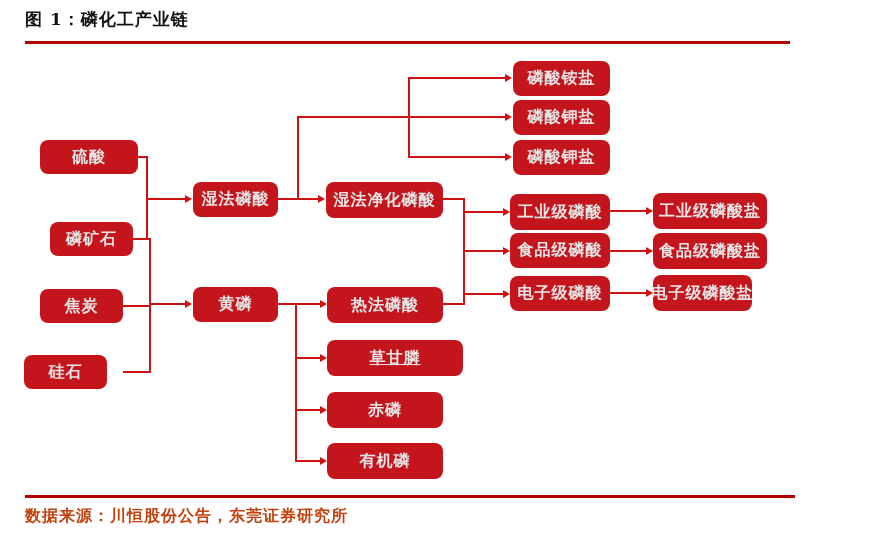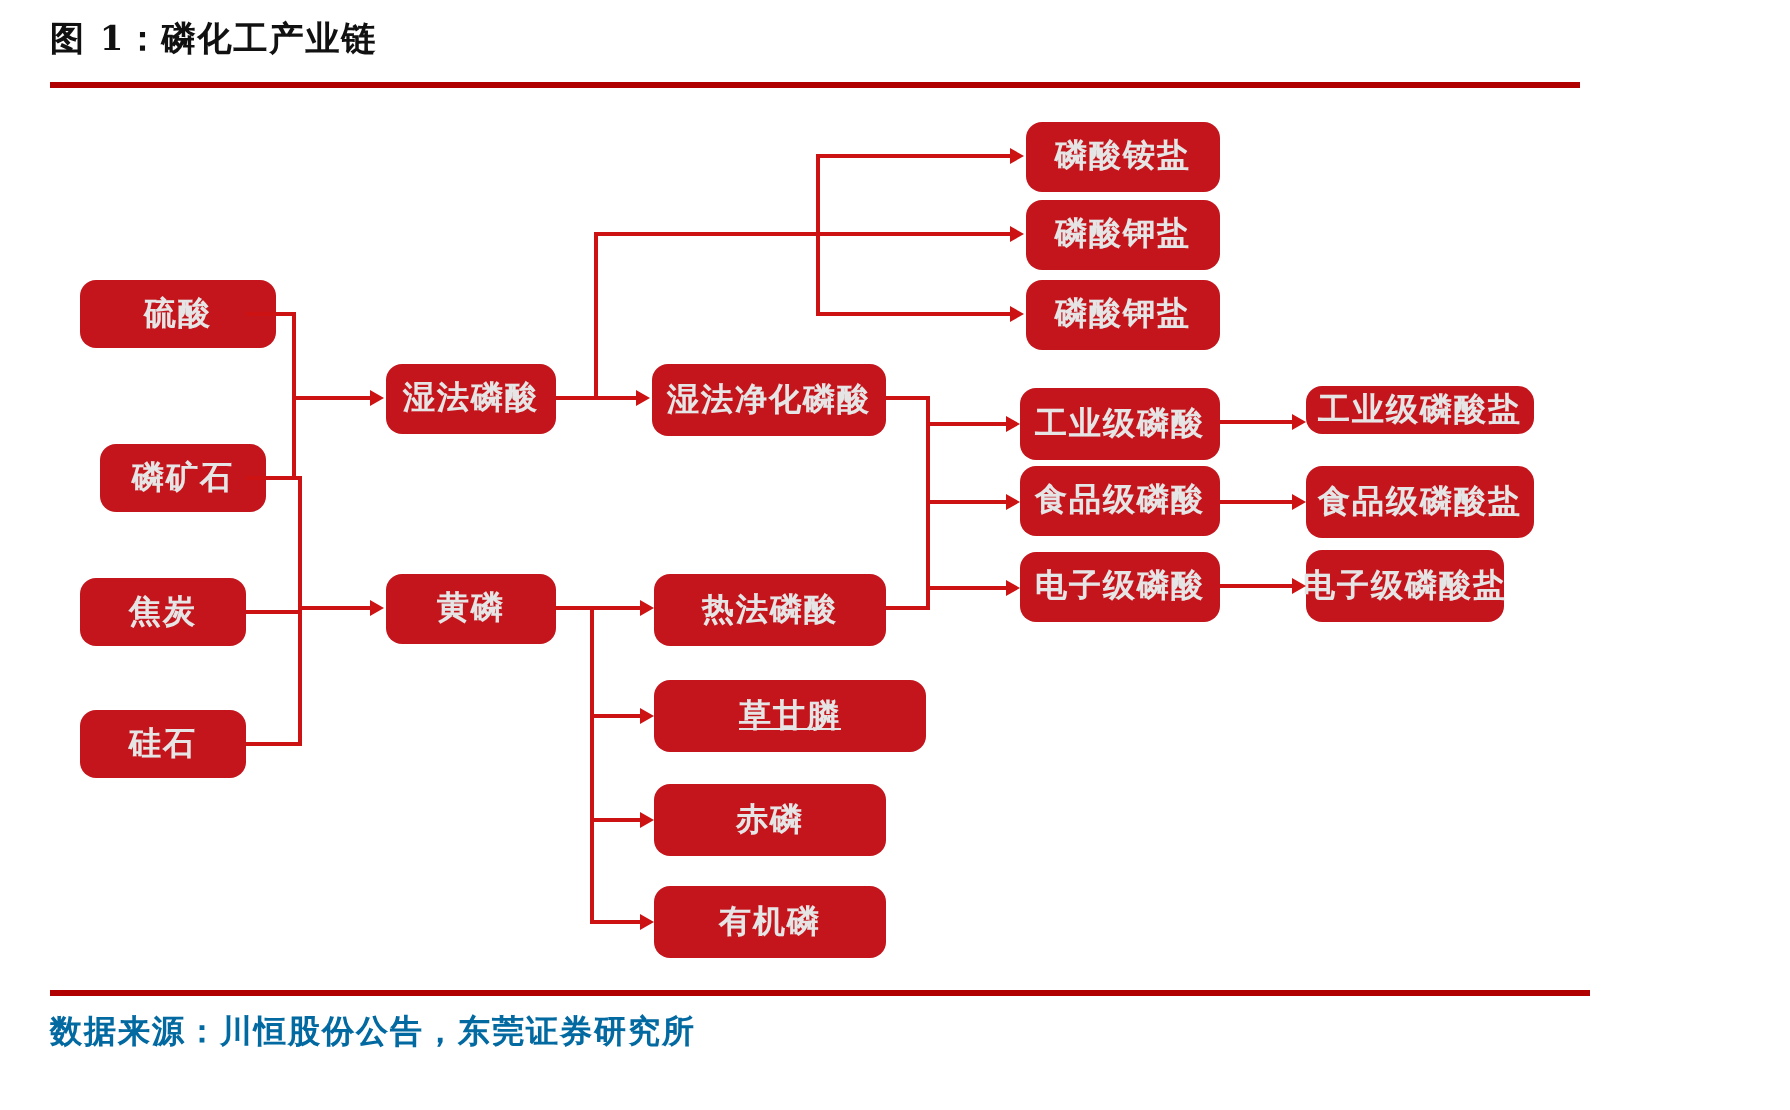--- a/index.html
+++ b/index.html
@@ -12,21 +12,21 @@
     font-family:"DejaVu Serif", serif;
     font-size:17px; font-weight:bold; color:#111111; letter-spacing:1px;
     white-space:nowrap;
   }
   .rule { position:absolute; background:var(--rule,#b00000); }
   .rule-top    { left:25px; top:41px;  width:765px; height:3px; }
   .rule-bottom { left:25px; top:495px; width:770px; height:3px; }
   .source-line {
     position:absolute; left:25px; top:506px;
     font-family:"Liberation Sans", sans-serif;
-    font-size:16px; font-weight:bold; color:#0369a1; letter-spacing:1px;
+    font-size:16px; font-weight:bold; color:#c2410c; letter-spacing:1px;
     white-space:nowrap;
   }
   .node {
     position:absolute; background:var(--box,#c4151c); color:#e5e5e5;
     border-radius:8px; display:flex; align-items:center; justify-content:center;
     font-family:"DejaVu Serif", serif; font-weight:bold; font-size:16px;
     letter-spacing:1px; white-space:nowrap; box-sizing:border-box;
   }
   .hl { position:absolute; height:2px; background:var(--line,#cc1212); }
   .vl { position:absolute; width:2px;  background:var(--line,#cc1212); }
@@ -42,40 +42,40 @@
 <div class="page">
 
   <div class="figure-title">图 1：磷化工产业链</div>
   <div class="rule rule-top"></div>
 
   <div>
 
     <div class="node" style="left:40px;top:140px;width:98px;height:34px;">硫酸</div>
     <div class="node" style="left:40px;top:222px;width:83px;height:34px;margin-left:10px;">磷矿石</div>
     <div class="node" style="left:40px;top:289px;width:83px;height:34px;">焦炭</div>
-    <div class="node" style="left:40px;top:355px;width:83px;height:34px;">硅石</div>
+    <div class="node" style="left:24px;top:355px;width:83px;height:34px;">硅石</div>
 
     <div class="node" style="left:193px;top:182px;width:85px;height:35px;">湿法磷酸</div>
     <div class="node" style="left:193px;top:287px;width:85px;height:35px;">黄磷</div>
 
     <div class="node" style="left:326px;top:182px;width:117px;height:36px;">湿法净化磷酸</div>
     <div class="node" style="left:327px;top:287px;width:116px;height:36px;">热法磷酸</div>
     <div class="node" style="left:327px;top:340px;width:136px;height:36px;text-decoration:underline;">草甘膦</div>
     <div class="node" style="left:327px;top:392px;width:116px;height:36px;">赤磷</div>
     <div class="node" style="left:327px;top:443px;width:116px;height:36px;">有机磷</div>
 
     <div class="node" style="left:513px;top:61px;width:97px;height:35px;">磷酸铵盐</div>
     <div class="node" style="left:513px;top:100px;width:97px;height:35px;">磷酸钾盐</div>
     <div class="node" style="left:513px;top:140px;width:97px;height:35px;">磷酸钾盐</div>
 
     <div class="node" style="left:510px;top:194px;width:100px;height:36px;">工业级磷酸</div>
     <div class="node" style="left:510px;top:233px;width:100px;height:35px;">食品级磷酸</div>
     <div class="node" style="left:510px;top:276px;width:100px;height:35px;">电子级磷酸</div>
 
-    <div class="node" style="left:653px;top:193px;width:114px;height:24px;">工业级磷酸盐</div>
+    <div class="node" style="left:653px;top:193px;width:114px;height:36px;">工业级磷酸盐</div>
     <div class="node" style="left:653px;top:233px;width:114px;height:36px;">食品级磷酸盐</div>
     <div class="node" style="left:653px;top:275px;width:99px;height:36px;">电子级磷酸盐</div>
 
     <div class="vl" style="left:146px;top:156px;height:84px;"></div>
     <div class="vl" style="left:149px;top:239px;height:134px;"></div>
     <div class="vl" style="left:297px;top:116px;height:84px;"></div>
     <div class="vl" style="left:408px;top:78px;height:80px;"></div>
     <div class="vl" style="left:463px;top:199px;height:106px;"></div>
     <div class="vl" style="left:295px;top:304px;height:158px;"></div>
 

